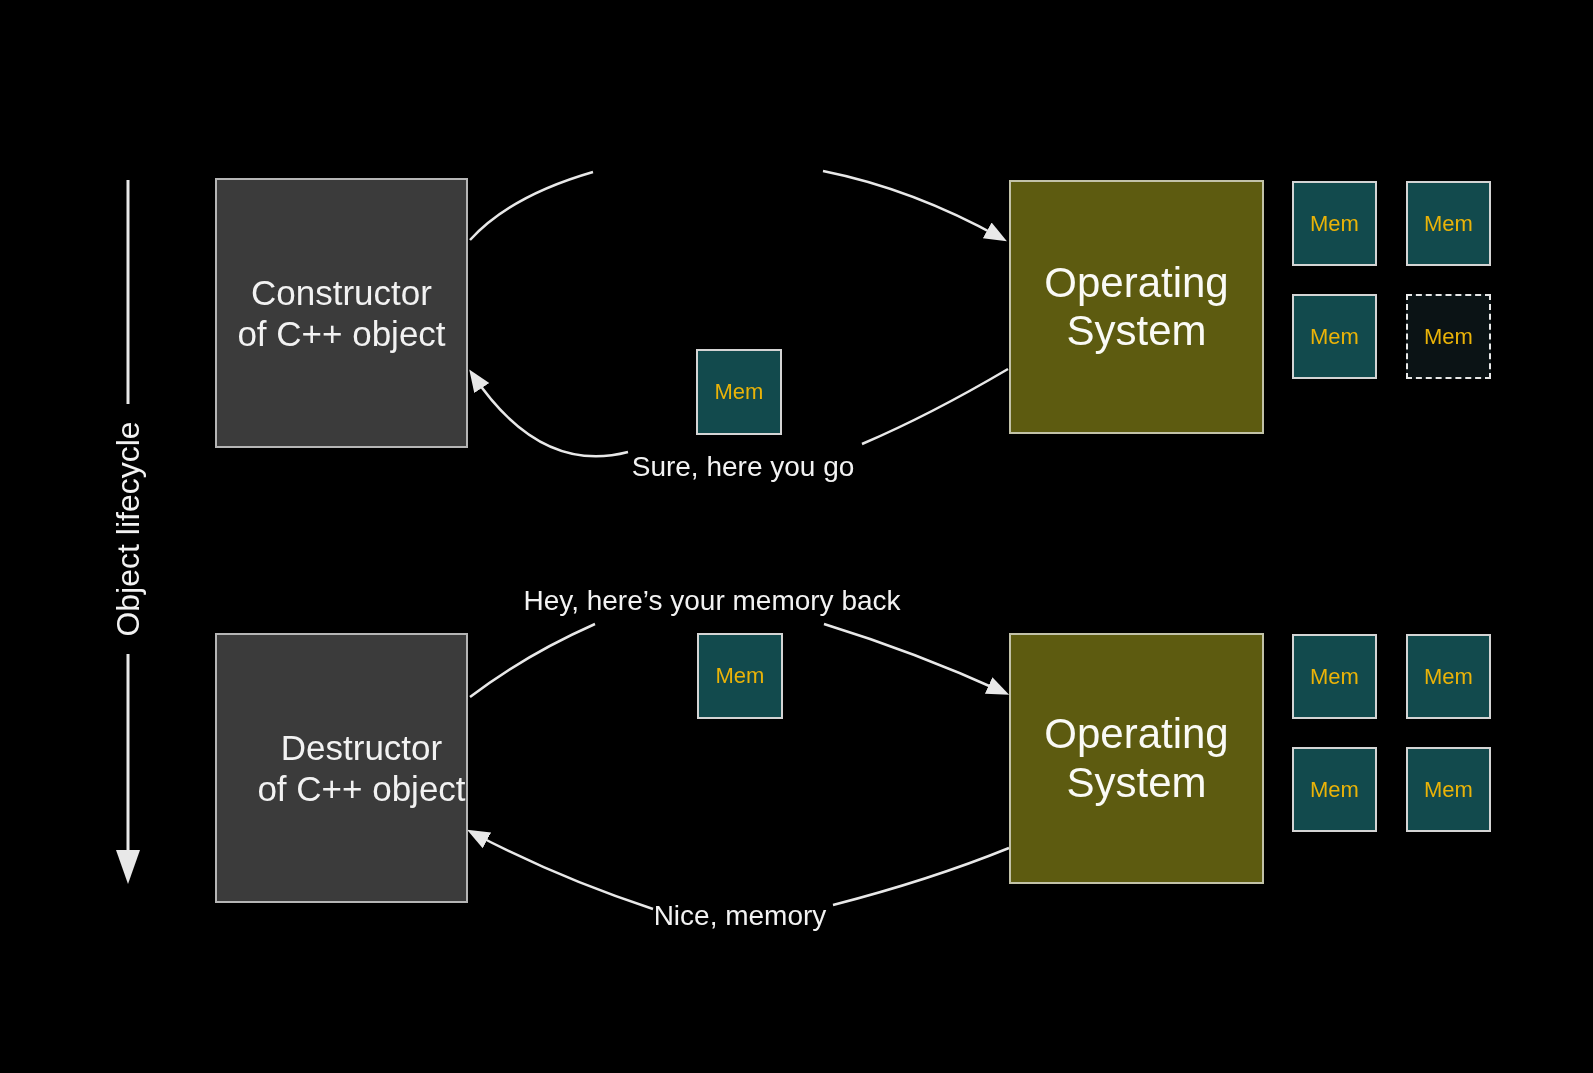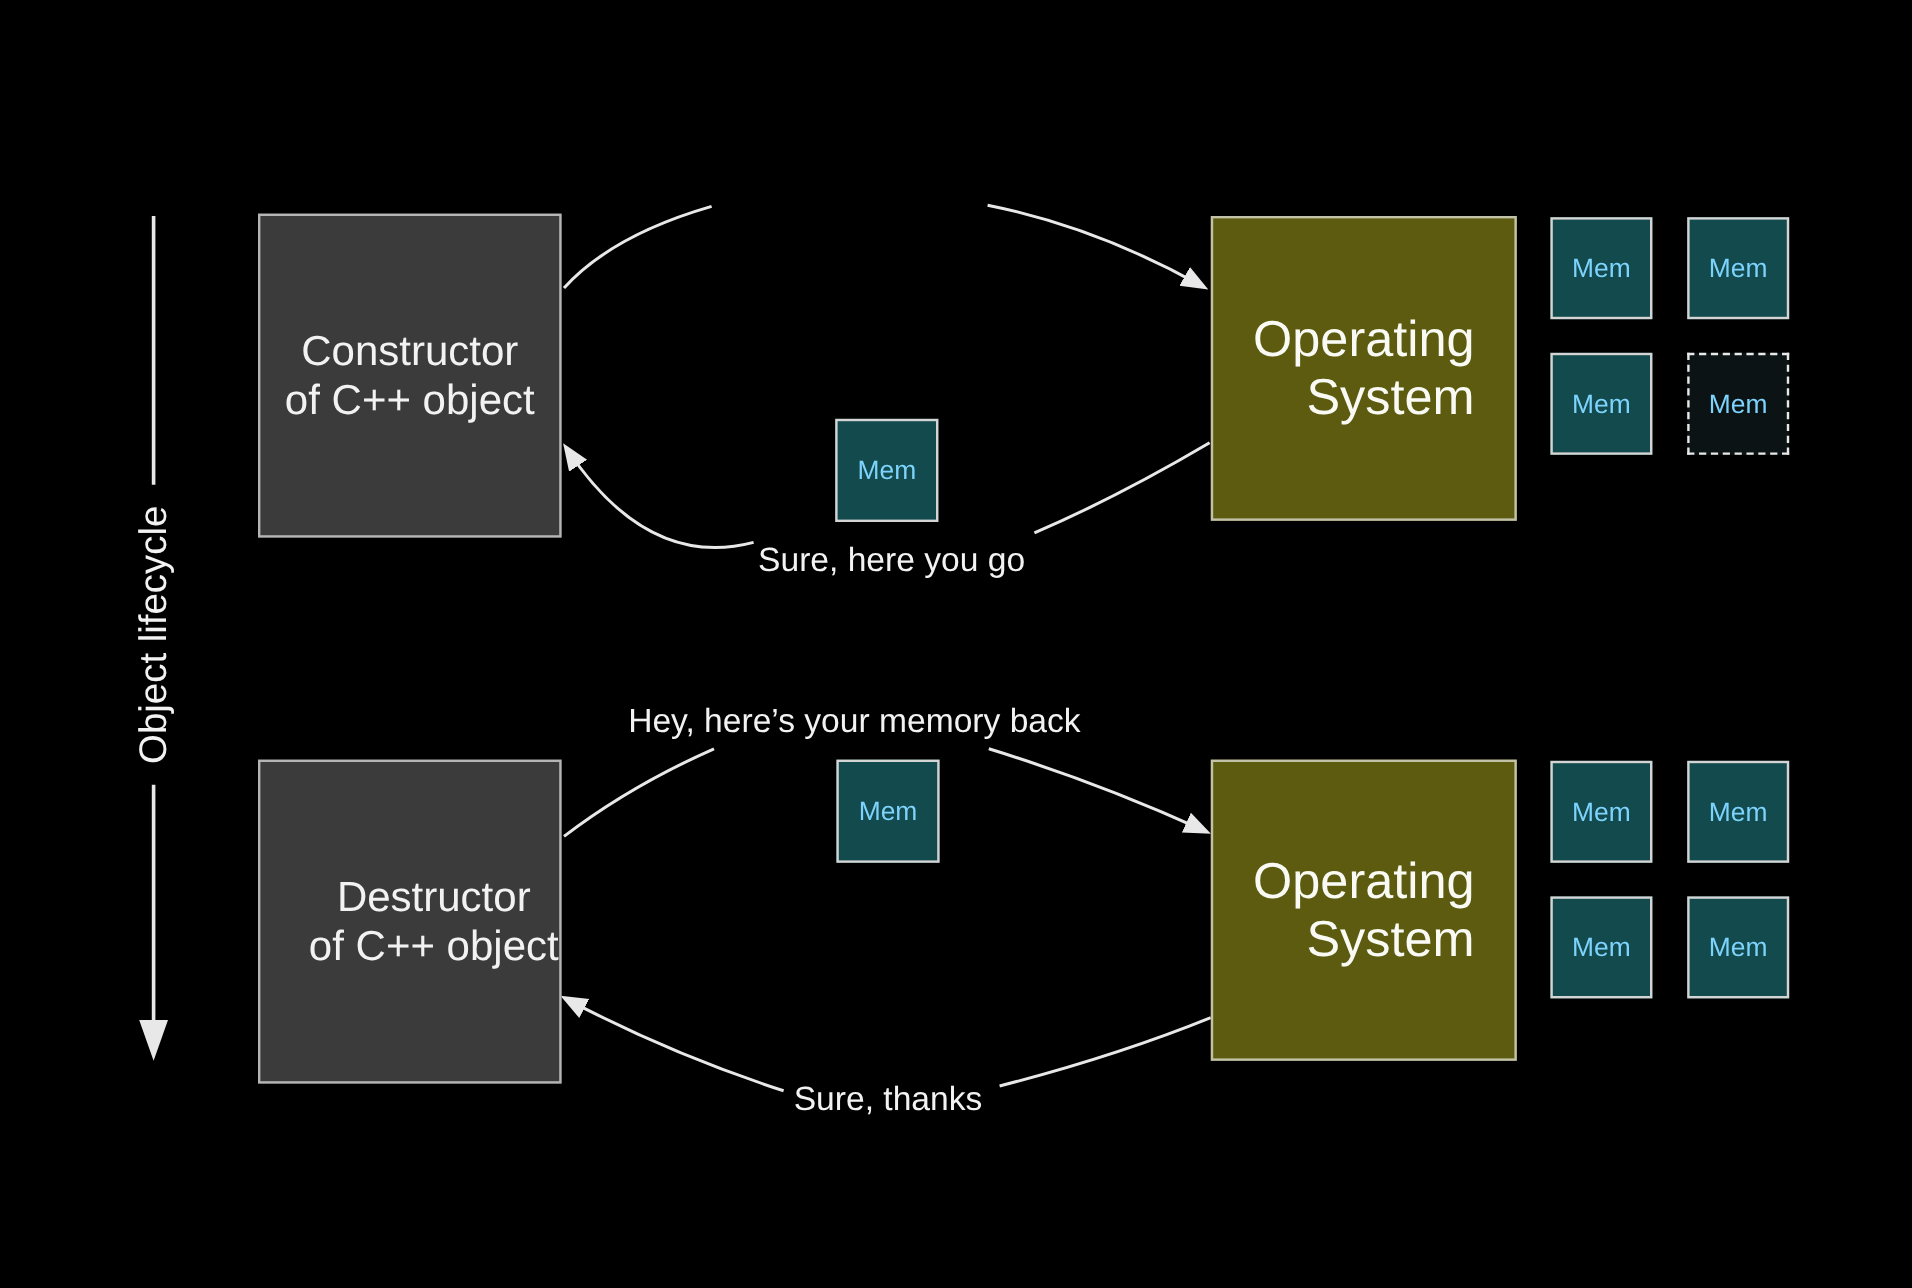--- a/index.html
+++ b/index.html
@@ -27,27 +27,27 @@
   .actor-box{
     width:253px;height:270px;
     background:var(--actor_box_fill,#3b3b3b);
     border:2px solid var(--actor_box_border,#b5b5b5);
     font-size:35px;line-height:1.18;
   }
   .os-box{
     width:255px;height:254px;
     background:var(--os_box_fill,#5d5b10);
     border:2px solid var(--os_box_border,#c2c2a8);
-    font-size:42px;line-height:1.15;color:#fafaf5;text-align:right;
+    font-size:42px;line-height:1.15;color:#fafaf5;
   }
   .mem-cell{
     width:85px;height:85px;
     background:var(--mem_box_fill,#124a4d);
     border:2px solid var(--mem_box_border,#d4d4d4);
-    font-size:22px;color:#7dd3fc;
+    font-size:22px;color:#eab308;
   }
   .mem-transit{width:86px;height:86px;}
   .mem-cell.freed{
     background:var(--mem_freed_fill,#0b1315);
     border:2px dashed var(--mem_freed_border,#e8e8e8);
   }
   .msg{
     position:absolute;transform:translate(-50%,-50%);
     white-space:nowrap;font-size:28px;z-index:2;
   }
@@ -128,21 +128,21 @@
       <div>of C++ object</div>
     </div>
   </div>
 
   <div class="msg" style="left:712px;top:601px;">Hey, here’s your memory back</div>
 
   <div class="node mem-cell mem-transit" style="left:697px;top:633px;">
     <span>Mem</span>
   </div>
 
-  <div class="msg" style="left:740px;top:916px;">Sure, thanks</div>
+  <div class="msg" style="left:740px;top:916px;">Nice, memory</div>
 
   <div class="node os-box" style="left:1009px;top:633px;height:251px;">
     <div>
       <div>Operating</div>
       <div>System</div>
     </div>
   </div>
 
   <div class="node mem-cell" style="left:1292px;top:634px;">
     <span>Mem</span>

